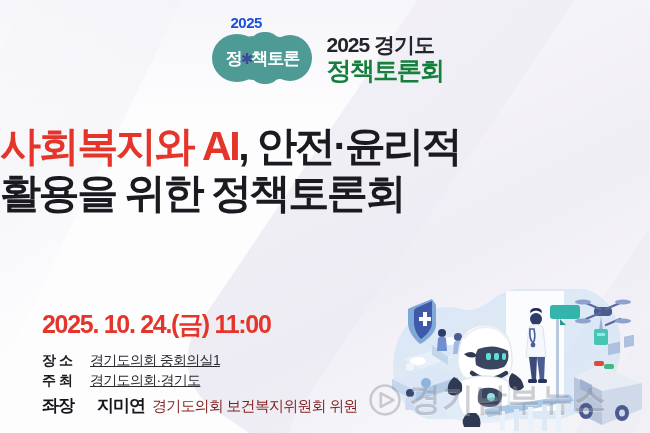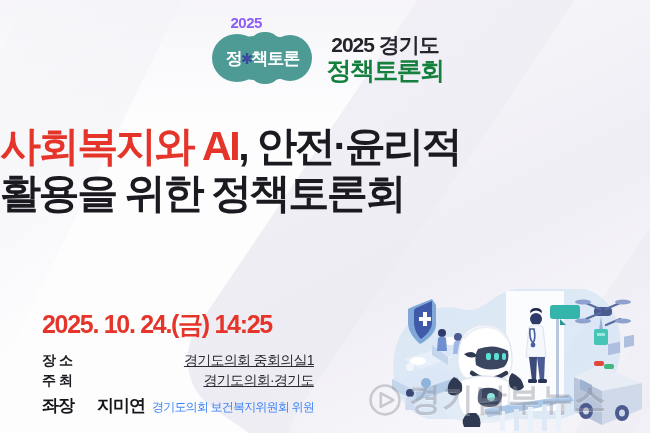--- a/index.html
+++ b/index.html
@@ -21,50 +21,50 @@
   .sw3{width:300px;height:760px;right:-210px;top:120px;transform:rotate(34deg);border-radius:60px;
        background:linear-gradient(120deg,#f4f3f8 0%,#ebe9f2 60%,#fafafc 100%);opacity:.8;}
   .sw4{width:140px;height:700px;left:-10px;top:-260px;transform:rotate(26deg);border-radius:40px;
        background:linear-gradient(120deg,#fafafc 0%,#f2f1f6 60%,#ffffff 100%);opacity:.55;}
   .topfade{position:absolute;left:0;right:0;top:0;height:120px;
        background:linear-gradient(180deg,#f4f2f7 0%,rgba(255,255,255,0) 100%);opacity:.75;}
 
   
   .header{position:absolute;left:0;right:0;top:14px;height:82px;display:flex;align-items:center;justify-content:center;gap:10px;}
   .logo-mark{position:relative;width:110px;height:78px;}
-  .logo-year{position:absolute;top:-2px;left:24px;font-size:15px;font-weight:bold;color:#8b5cf6;letter-spacing:-.5px;}
+  .logo-year{position:absolute;top:-2px;left:24px;font-size:15px;font-weight:bold;color:#1d4ed8;letter-spacing:-.5px;}
   .blob{position:absolute;left:6px;top:16px;width:100px;height:52px;}
   .blob i{position:absolute;display:block;background:#4e9b96;border-radius:50%;}
   .blob i:nth-child(1){left:0;top:2px;width:50px;height:48px;}
   .blob i:nth-child(2){left:34px;top:0;width:38px;height:52px;border-radius:46%;}
   .blob i:nth-child(3){left:56px;top:3px;width:44px;height:46px;}
   .blob i:nth-child(4){left:16px;top:4px;width:70px;height:44px;border-radius:40%;}
   .blob-text{position:absolute;left:6px;top:16px;width:100px;height:52px;display:flex;align-items:center;justify-content:center;gap:0px;
       font-size:17px;font-weight:bold;color:#ffffff;letter-spacing:-1px;line-height:1;}
   .blob-star{color:#3b4a9e;font-size:15px;margin:0 -1px;}
-  .head-text{display:flex;flex-direction:column;line-height:1.05;margin-top:8px;text-align:center;}
+  .head-text{display:flex;flex-direction:column;line-height:1.05;margin-top:8px;}
   .head-l1{font-size:21px;font-weight:bold;color:#24242c;letter-spacing:-1px;}
   .head-l2{font-size:25px;font-weight:bold;color:#15803d;letter-spacing:-1.6px;margin-top:1px;}
 
   
   .title{position:absolute;left:0;right:0;top:123px;text-align:left;line-height:1.14;}
   .t-line{font-size:41px;font-weight:bold;letter-spacing:-2.4px;white-space:nowrap;}
   .t-red{color:#e5352b;}
   .t-dark{color:#1a1a20;}
 
   
   .info{position:absolute;left:42px;top:308px;}
   .date{font-size:25px;font-weight:bold;color:#e5352b;letter-spacing:-1.3px;margin-bottom:11px;}
-  .row{display:flex;align-items:baseline;margin-bottom:2px;font-size:14px;color:#2a2a30;letter-spacing:-.7px;justify-content:space-between;}
+  .row{display:flex;align-items:baseline;margin-bottom:2px;font-size:14px;color:#2a2a30;letter-spacing:-.7px;}
   .lab{font-weight:bold;color:#1a1a20;min-width:42px;letter-spacing:3px;}
   .val{margin-left:6px;text-decoration:underline;}
   .row-chair{margin-top:4px;font-size:16px;}
   .chair-lab{font-weight:bold;font-size:17px;color:#15151a;letter-spacing:-1px;}
   .chair-name{font-weight:bold;font-size:17px;color:#15151a;letter-spacing:-1px;margin-left:23px;}
-  .chair-aff{font-size:12px;color:#3b82f6;letter-spacing:-.8px;margin-left:7px;}
+  .chair-aff{font-size:15px;color:#7f1d1d;letter-spacing:-.8px;margin-left:7px;}
 
   
   .illus{position:absolute;right:0;bottom:0;width:262px;height:172px;}
   .illus svg{display:block;width:100%;height:100%;}
 
   
   .wm{position:absolute;left:368px;top:378px;display:flex;align-items:center;gap:7px;opacity:.42;}
   .wm-logo{width:34px;height:34px;flex:none;}
   .wm-text{font-size:32px;font-weight:bold;color:#8f8f9c;letter-spacing:1px;
      text-shadow:0 1px 0 rgba(255,255,255,.75);}
@@ -102,21 +102,21 @@
       <div class="head-l2">정책토론회</div>
     </div>
   </div>
 
   <div class="title">
     <div class="t-line"><span class="t-red">사회복지와 AI</span><span class="t-dark">, 안전·윤리적</span></div>
     <div class="t-line t-dark">활용을 위한 정책토론회</div>
   </div>
 
   <div class="info">
-    <div class="date">2025. 10. 24.(금) 14:25</div>
+    <div class="date">2025. 10. 24.(금) 11:00</div>
 
     <div class="row">
       <span class="lab">장소</span>
       <span class="val">경기도의회 중회의실1</span>
     </div>
 
     <div class="row">
       <span class="lab">주최</span>
       <span class="val">경기도의회·경기도</span>
     </div>

